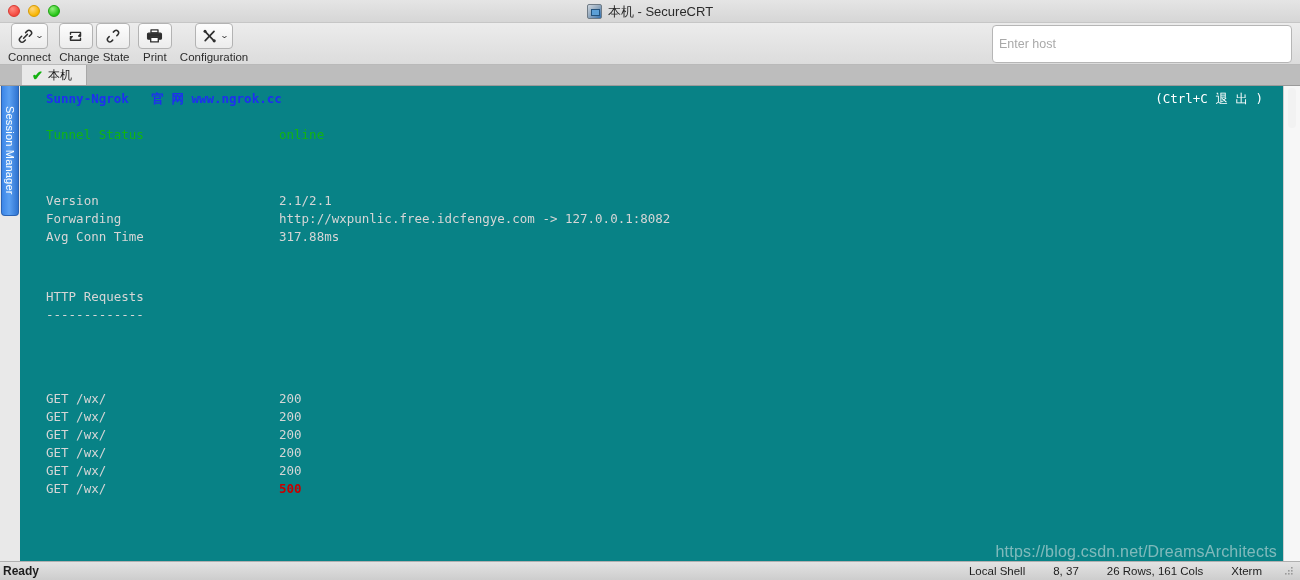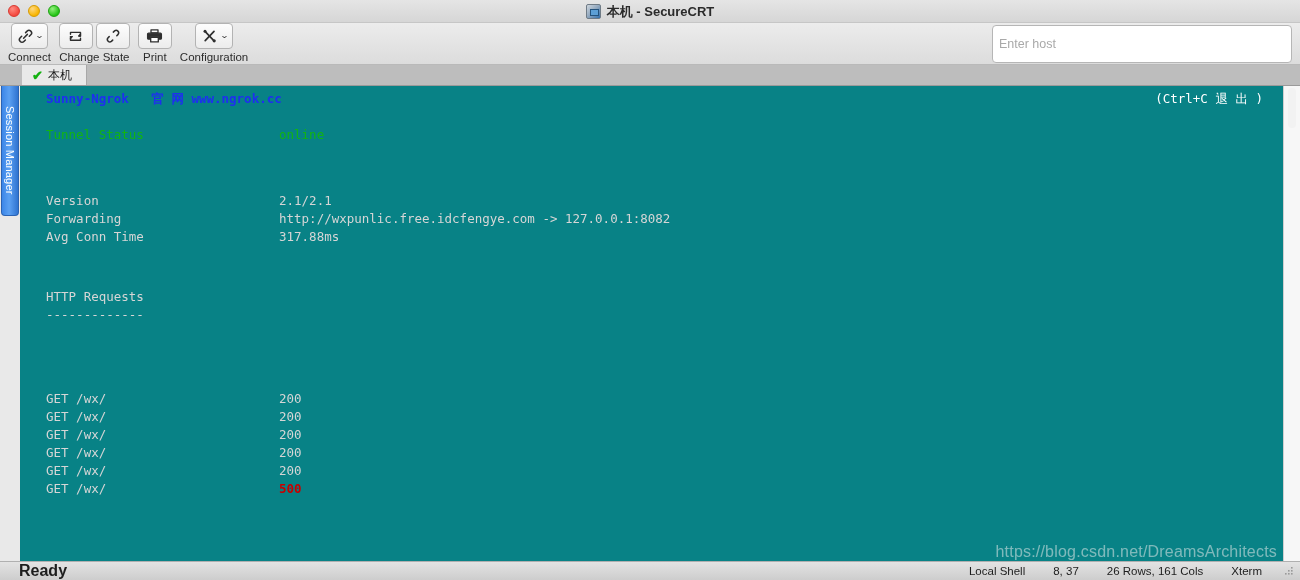--- a/index.html
+++ b/index.html
@@ -20,21 +20,20 @@
     flex-direction: column;
   }
 
   
   .titlebar {
     position: relative;
     height: 23px;
     flex: 0 0 23px;
     background: linear-gradient(to bottom, #e5e5e5 0%, #d6d6d6 100%);
     border-bottom: 1px solid #c6c6c6;
-    font-weight: bold;
   }
   .traffic {
     position: absolute;
     left: 8px; top: 5px;
     display: flex;
     gap: 8px;
   }
   .light {
     width: 12px; height: 12px;
     border-radius: 50%;
@@ -286,21 +285,21 @@
     height: 19px;
     flex: 0 0 19px;
     background: linear-gradient(to bottom, #e3e3e3 0%, #cdcdcd 100%);
     border-top: 1px solid #b0b0b0;
     display: flex;
     align-items: center;
     font-size: 11.5px;
     color: #1d1d1d;
     position: relative;
   }
-  .sb-ready { padding-left: 19px; font-weight: bold; font-size: 16px; }
+  .sb-ready { padding-left: 3px; font-weight: bold; font-size: 12px; }
   .sb-right {
     position: absolute;
     right: 6px;
     display: flex;
     align-items: center;
     gap: 8px;
   }
   .sb-cell { padding: 0 10px; white-space: nowrap; }
   .sb-grip {
     width: 10px; height: 10px;

